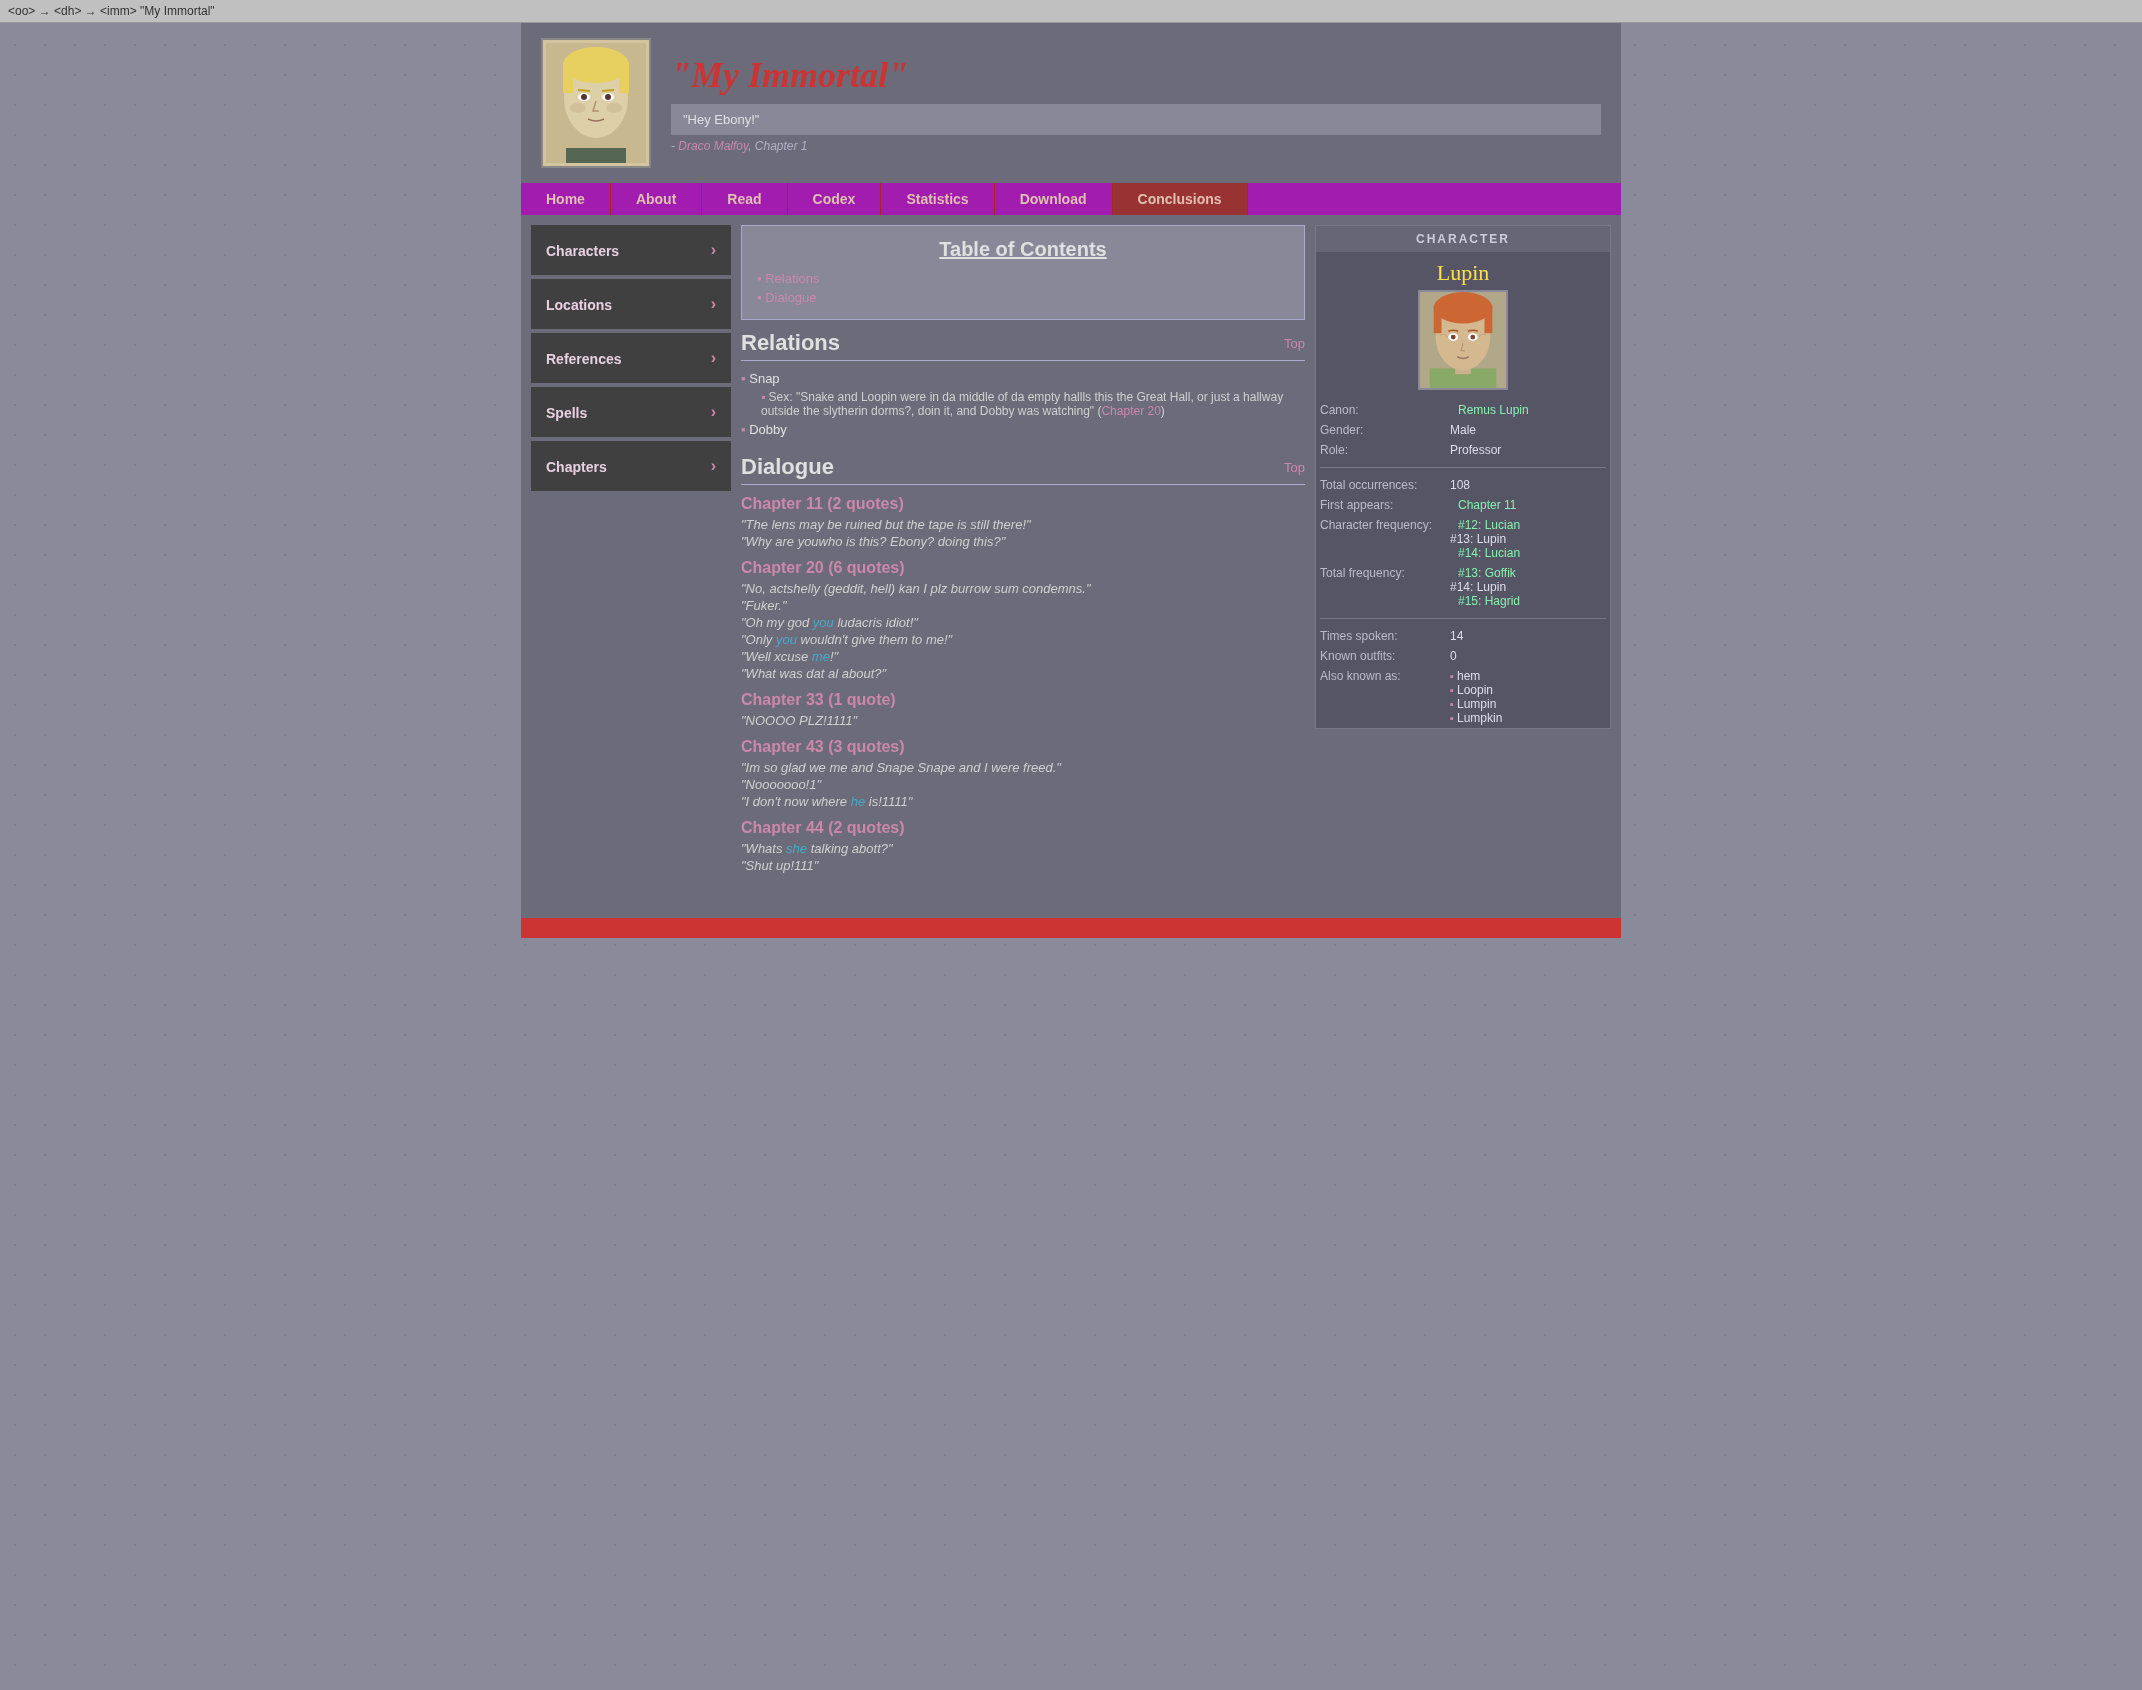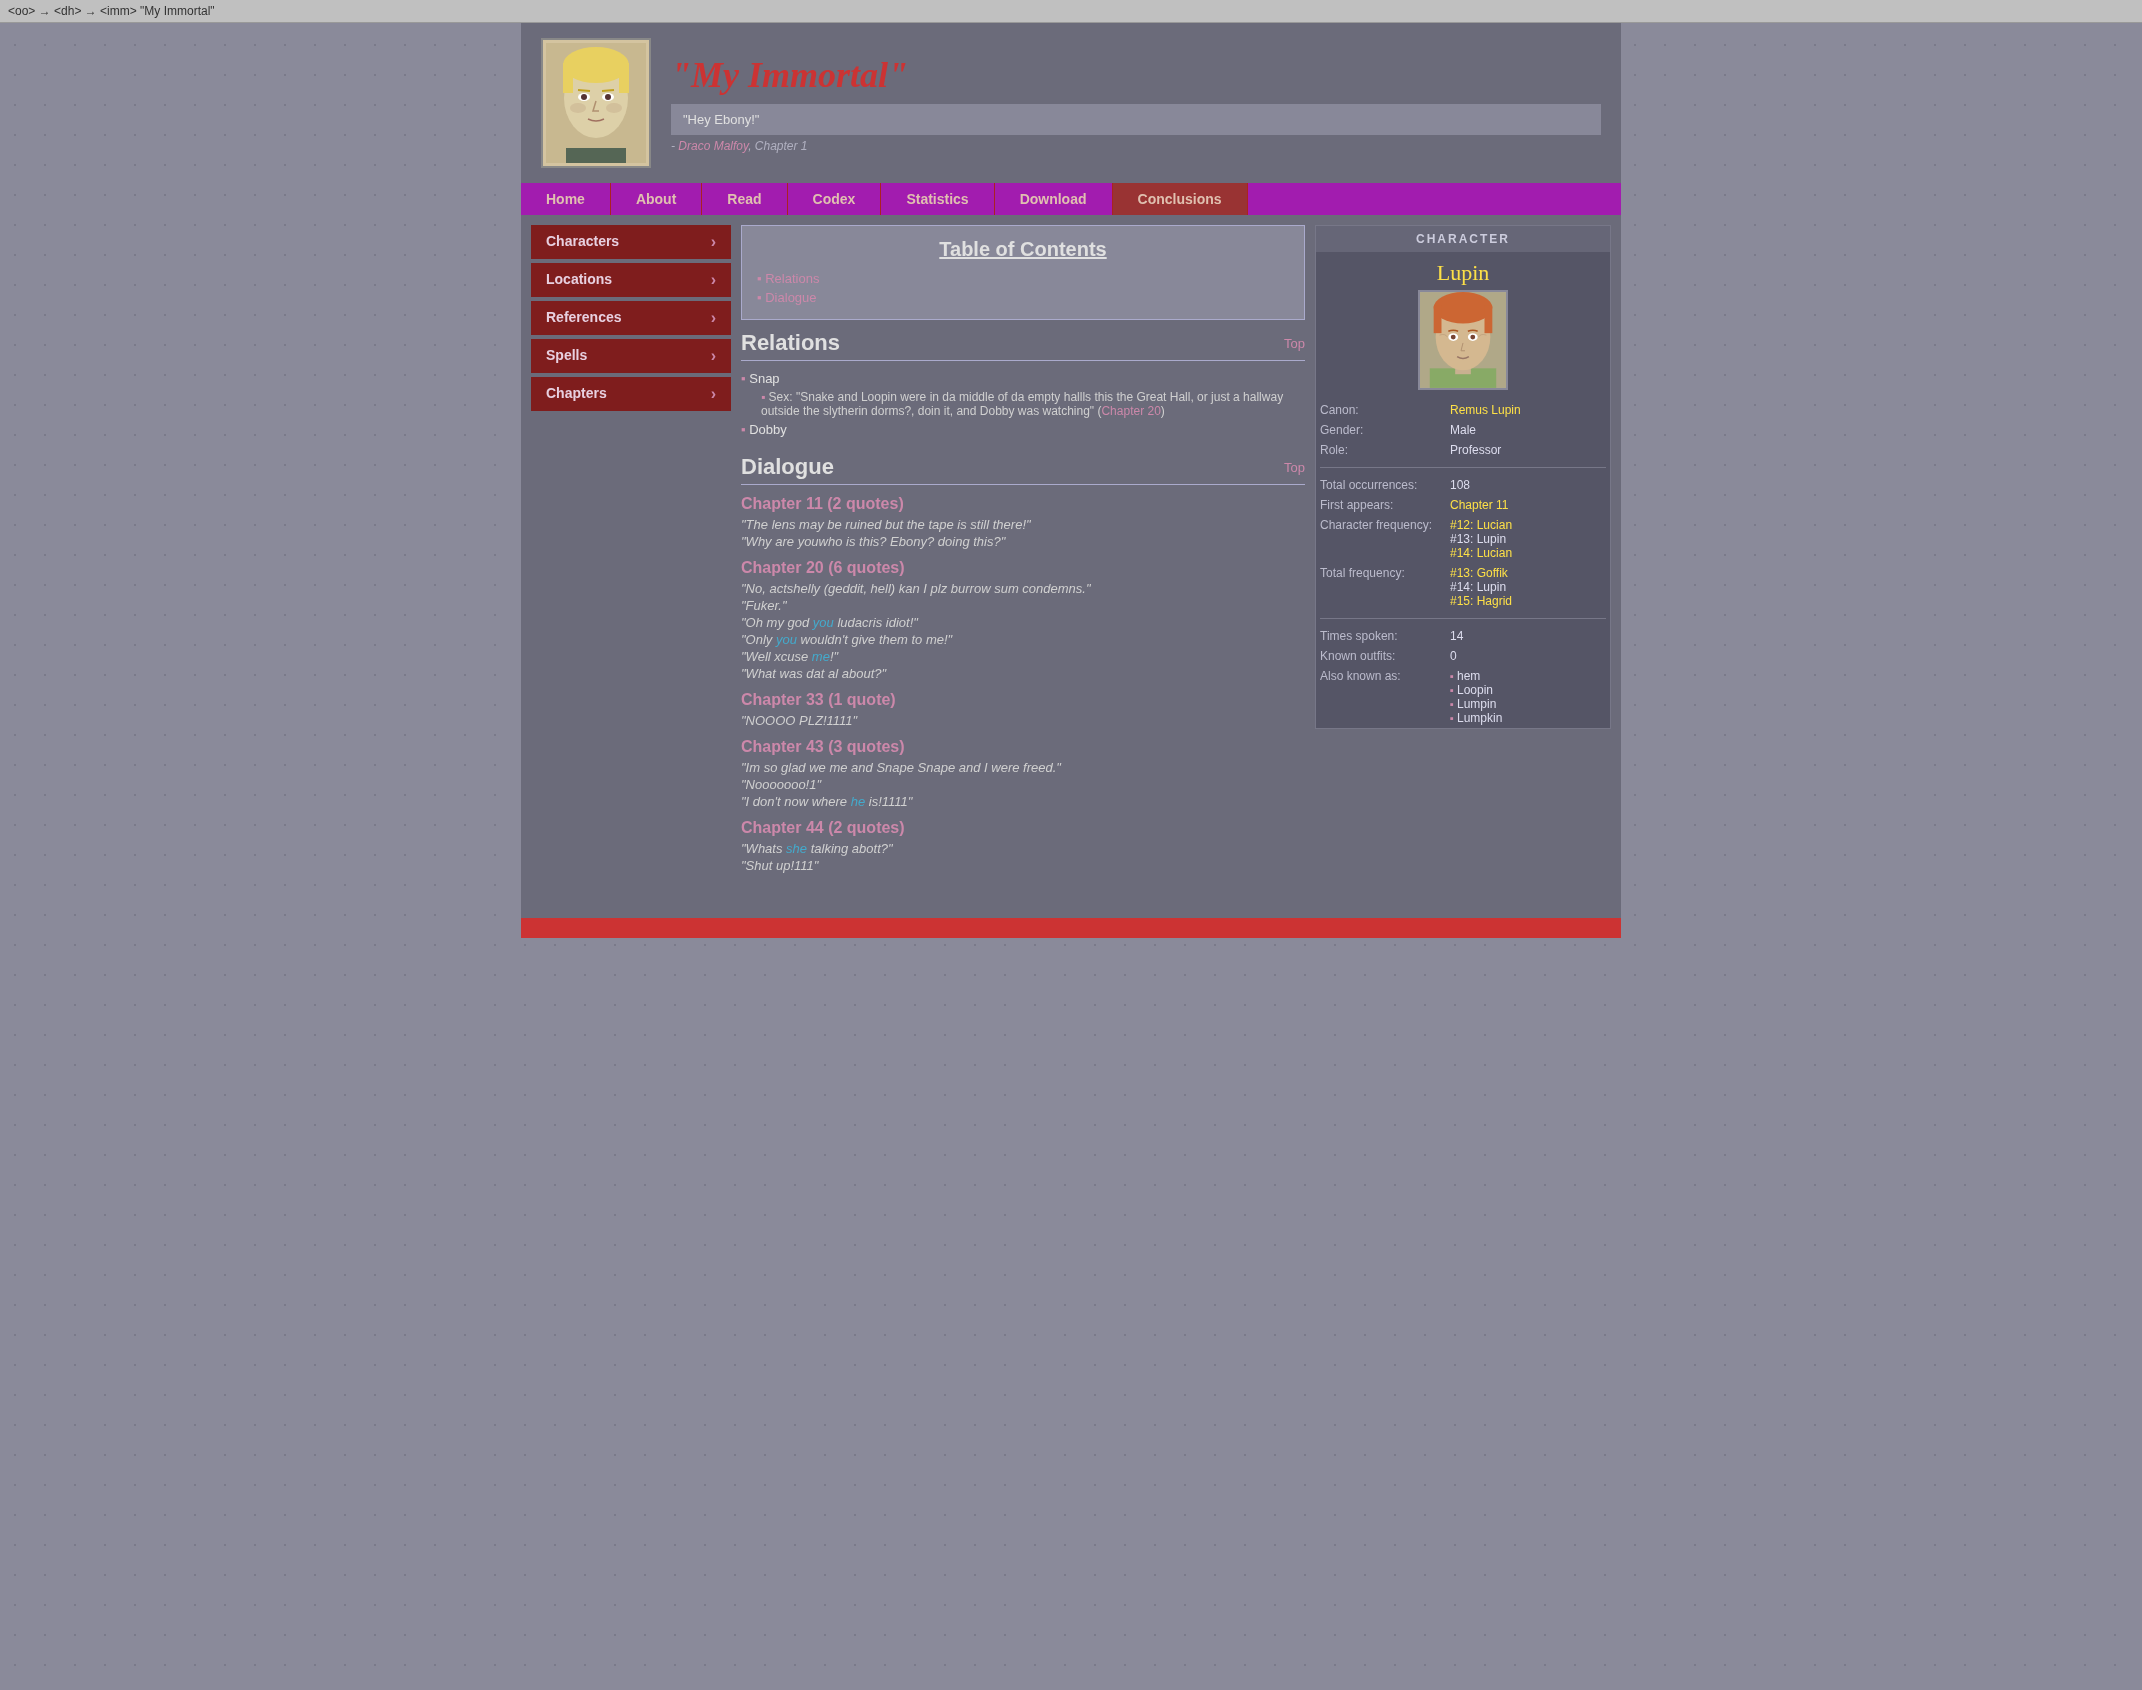--- a/index.html
+++ b/index.html
@@ -93,26 +93,26 @@
       display: flex;
       gap: 0;
       padding: 10px;
     }
     #sidebar {
       width: 200px;
       flex-shrink: 0;
       margin-right: 10px;
     }
     .sidebar-btn {
-      background: #7f1d1d;
+      background: #404040;
       color: #e8d0e0;
-      padding: 8px 15px;
+      padding: 16px 15px;
       margin-bottom: 4px;
       display: flex;
-      align-items: flex-start;
+      align-items: flex-end;
       justify-content: space-between;
       cursor: pointer;
       font-size: 14px;
       font-weight: bold;
       border: none;
       width: 100%;
       text-align: left;
     }
     .sidebar-arrow {
       font-size: 16px;
@@ -258,21 +258,22 @@
     }
     .char-info-table tr td:first-child {
       color: #bbbbcc;
       white-space: nowrap;
       width: 130px;
     }
     .char-info-table tr td:last-child {
       color: #ddddee;
     }
     .char-info-table tr td .char-link {
-      color: #fde047;
+      color: #86efac;
+      margin-left: 8px;
     }
     .char-divider {
       border-top: 1px solid #777788;
       margin: 4px 0;
     }
     .alias-item {
       display: block;
       font-size: 12px;
       color: #ddddee;
     }

